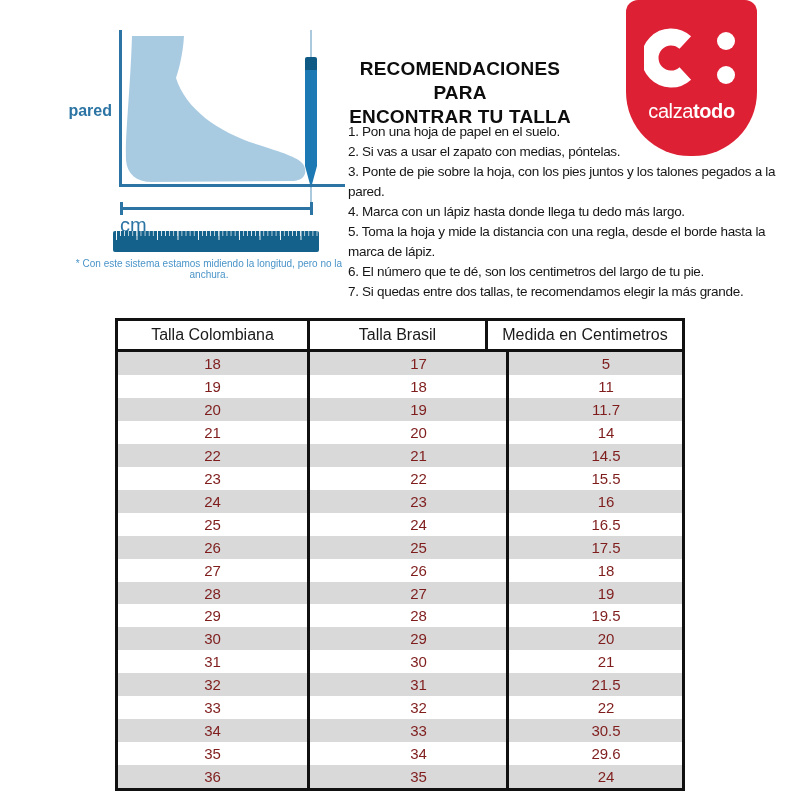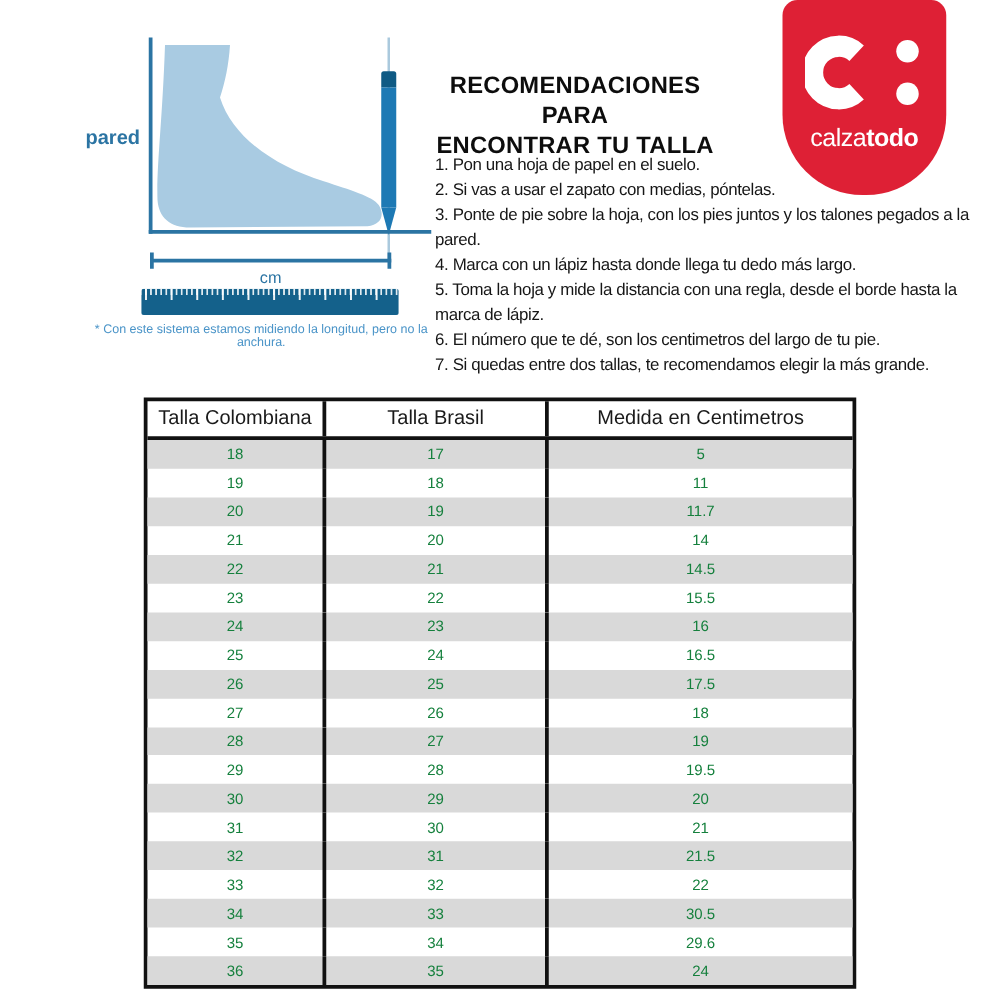--- a/index.html
+++ b/index.html
@@ -23,21 +23,21 @@
   .foot-svg path{fill:var(--foot-blue);}
   .pencil-guide{left:310px;top:30px;width:2px;height:178px;background:#aac9dd;}
   .pencil-band{left:305px;top:57px;width:12px;height:13px;background:var(--pencil-dark);border-radius:2px 2px 0 0;}
   .pencil-body{left:305px;top:70px;width:12px;height:96px;background:var(--pencil-blue);}
   .pencil-tip{left:305px;top:166px;width:0;height:0;
     border-left:6px solid transparent;border-right:6px solid transparent;
     border-top:22px solid var(--pencil-blue);}
   .dim-line{left:120px;top:207px;width:193px;height:3px;background:var(--line-blue);}
   .dim-line::before,.dim-line::after{content:"";position:absolute;top:-5px;width:3px;height:13px;background:var(--line-blue);}
   .dim-line::before{left:0;} .dim-line::after{right:0;}
-  .cm-label{left:120px;top:214px;width:193px;text-align:center;font-size:13px;color:var(--line-blue);}
+  .cm-label{left:120px;top:214px;width:193px;text-align:left;font-size:20px;color:var(--line-blue);}
   .ruler{left:113px;top:231px;width:206px;height:21px;border-radius:2px;
     background-color:var(--ruler-blue);
     background-image:
       linear-gradient(90deg,rgba(255,255,255,.92) 0 1.3px,transparent 1.3px),
       linear-gradient(90deg,rgba(255,255,255,.88) 0 1.2px,transparent 1.2px);
     background-size:20.5px 9px,4.1px 5px;
     background-repeat:repeat-x,repeat-x;
     background-position:3px 0,3px 0;}
   .illus-footnote{left:58px;top:258px;width:302px;text-align:center;
     font-size:10px;color:var(--note-blue);}
@@ -62,24 +62,24 @@
   
   .size-table{left:115px;top:318px;width:570px;height:473px;
     border:3px solid #111;display:flex;flex-direction:column;background:#fff;}
   .table-title{height:44px;flex:0 0 44px;border-bottom:3px solid #111;
     display:flex;align-items:center;justify-content:center;
     font-size:17px;letter-spacing:.4px;color:#1a1a1a;gap:5px;}
   .table-title .bold{font-weight:bold;}
   .table-header{height:31px;flex:0 0 31px;border-bottom:3px solid #111;display:flex;
     font-size:16px;color:#1a1a1a;}
   .table-body{flex:1;display:flex;flex-direction:column;}
-  .t-row{flex:1;display:flex;font-size:12px;color:#15803d;}
+  .t-row{flex:1;display:flex;font-size:15px;color:#7f1d1d;gap:21px;}
   .t-row.gray{background:var(--row-gray);}
   .cell{display:flex;align-items:center;justify-content:center;}
-  .c1{width:143px;border-right:3px solid #111;}
+  .c1{width:192px;border-right:3px solid #111;}
   .c2{width:178px;border-right:3px solid #111;text-align:right;}
   .c3{flex:1;}
 </style>
 </head>
 <body>
 
 <div class="abs wall-line"></div>
 <div class="abs wall-label">pared</div>
 
 <svg class="abs foot-svg" viewBox="0 0 190 149" preserveAspectRatio="none">

